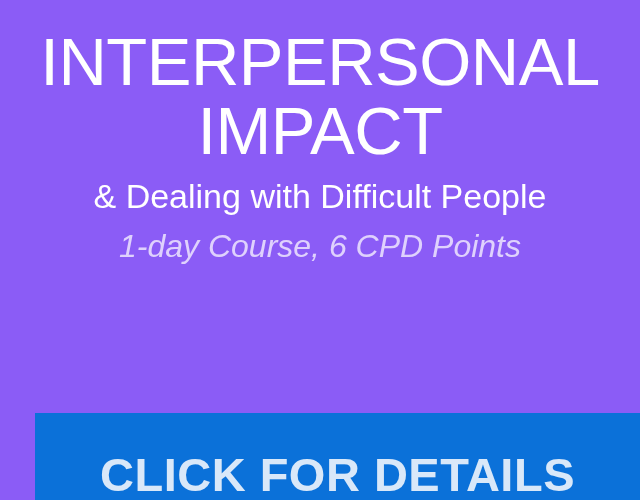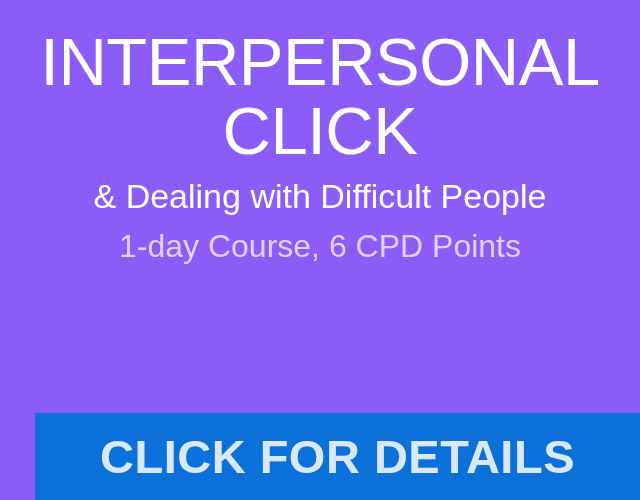--- a/index.html
+++ b/index.html
@@ -57,37 +57,38 @@
     width: 100%;
     text-align: center;
     color: rgba(255, 255, 255, 0.72);
     font-weight: 300;
     font-size: 32px;
     line-height: 52px;
     white-space: nowrap;
   }
   .detail-line.first {
     margin-top: 2px;
+    font-style: italic;
   }
   .impact-line {
     width: 100%;
     text-align: center;
     color: #ffffff;
     font-weight: 700;
     font-size: 30px;
     line-height: 40px;
     letter-spacing: 0.2px;
     margin-top: 8px;
     white-space: nowrap;
   }
   .cta-bar {
     flex: 1 1 auto;
     background: #0b71d9;
     display: flex;
-    align-items: center;
+    align-items: flex-end;
     justify-content: center;
     margin-left: 35px;
   }
   .cta-label {
     color: #d9e8f9;
     font-weight: 700;
     font-size: 47px;
     line-height: 50px;
     letter-spacing: 0.5px;
     white-space: nowrap;
@@ -96,21 +97,21 @@
 </style>
 </head>
 <body>
 
 <div id="ad-banner">
 
   <div class="banner-body">
 
     <div class="headline">INTERPERSONAL</div>
 
-    <div class="headline headline-line-2">CLICK</div>
+    <div class="headline headline-line-2">IMPACT</div>
 
     <div class="subtitle">&amp; Dealing with Difficult People</div>
 
     <div class="detail-line first">1-day Course, 6 CPD Points</div>
 
 
 
   </div>
 
   <div class="cta-bar">

